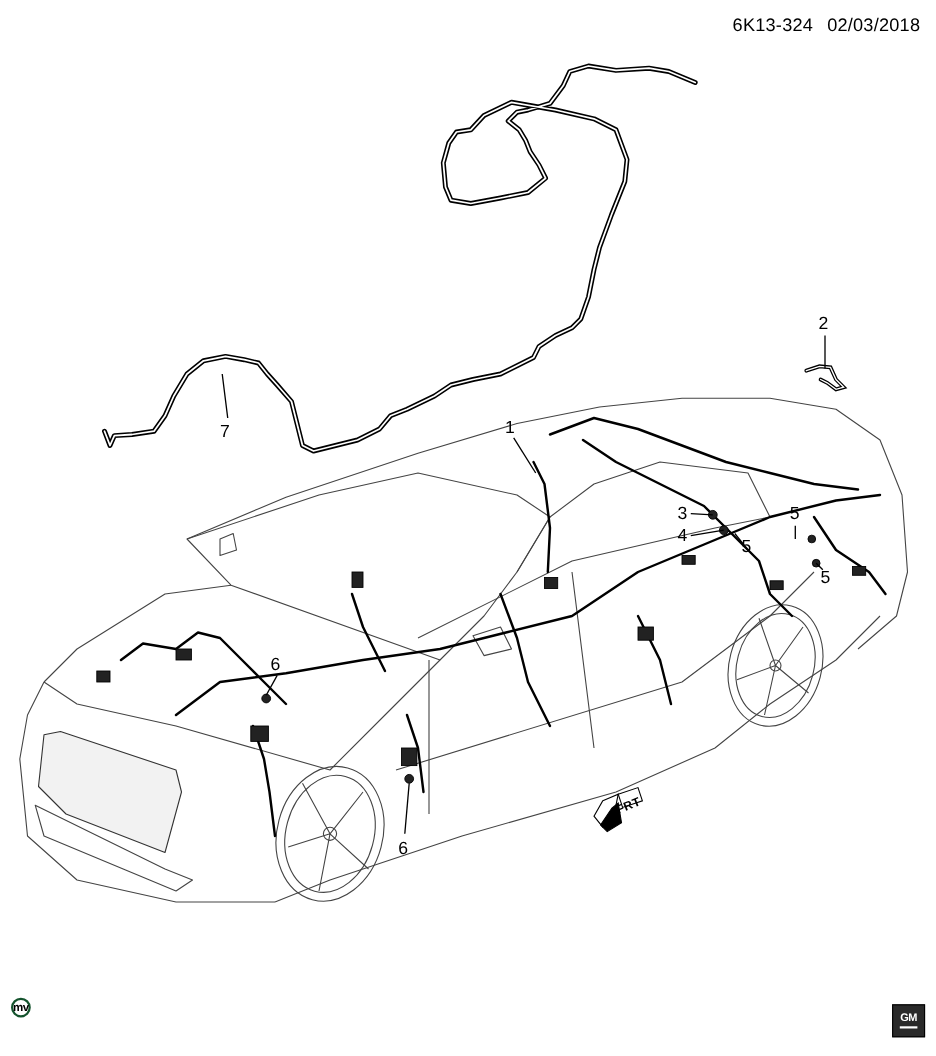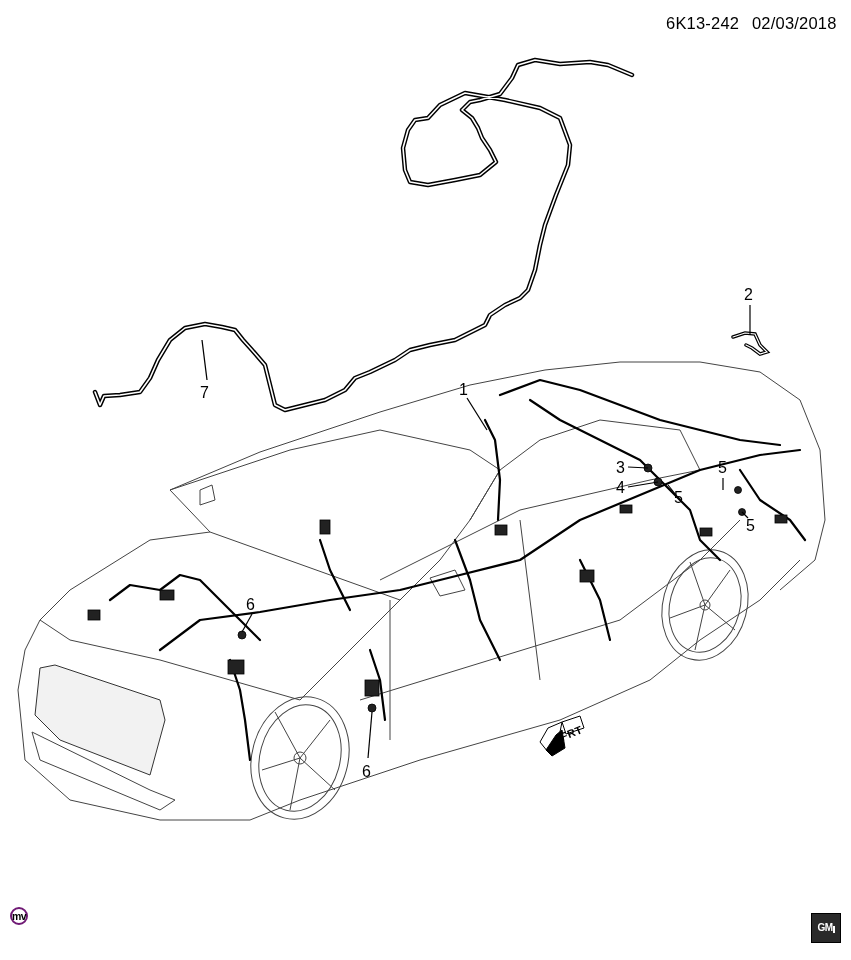--- a/index.html
+++ b/index.html
@@ -1,31 +1,31 @@
 <!DOCTYPE html>
 <html><head>
   <meta charset="utf-8">
   <style>
     html, body { margin: 0; padding: 0; background: #ffffff; }
     body { width: 851px; height: 960px; position: relative; overflow: hidden; font-family: "Liberation Sans", sans-serif; color: #000; }
     .header-id { position: absolute; top: 14px; left: 666px; font-size: 16.5px; letter-spacing: 0.2px; white-space: nowrap; }
     .header-id span { margin-right: 8px; }
     svg.diagram { position: absolute; left: 0; top: 0; }
     .callout { position: absolute; font-size: 16px; line-height: 1; }
-    .mv-badge { position: absolute; left: 10px; top: 907px; width: 18px; height: 18px; border: 2px solid #701a75; border-radius: 50%; font-size: 10.5px; font-weight: bold; display: flex; align-items: center; justify-content: center; box-sizing: border-box; letter-spacing: -0.5px; }
-    .gm-logo { position: absolute; left: 811px; top: 913px; width: 20px; height: 25px; background: #2a2a2a; border: 1px solid #000; box-sizing: border-box; display: flex; flex-direction: row; align-items: center; justify-content: center; padding: 14px; }
+    .mv-badge { position: absolute; left: 10px; top: 907px; width: 18px; height: 18px; border: 2px solid #14532d; border-radius: 50%; font-size: 10.5px; font-weight: bold; display: flex; align-items: center; justify-content: center; box-sizing: border-box; letter-spacing: -0.5px; }
+    .gm-logo { position: absolute; left: 811px; top: 913px; width: 20px; height: 25px; background: #2a2a2a; border: 1px solid #000; box-sizing: border-box; display: flex; flex-direction: column; align-items: center; justify-content: center; padding: 14px; }
     .gm-logo .gm { color: #fff; font-size: 10px; font-weight: bold; line-height: 1; letter-spacing: -0.5px; }
     .gm-logo .sub { margin-top: 2px; width: 14px; height: 5px; border: 1px solid #fff; color: #fff; font-size: 3.5px; line-height: 5px; text-align: center; overflow: hidden; }
     .frt-text { position: absolute; left: 560px; top: 727px; font-size: 11px; font-weight: bold; transform: rotate(-22deg); letter-spacing: 0.5px; }
   </style>
 </head>
 <body>
 
 <div class="header-id">
-  <span>6K13-242</span>
+  <span>6K13-324</span>
   <span>02/03/2018</span>
 </div>
 
 <svg class="diagram" width="851" height="960" viewBox="0 0 851 960" xmlns="http://www.w3.org/2000/svg">
 
   <g fill="none" stroke="#000" stroke-linecap="round" stroke-linejoin="round">
     <path d="M95,392 L100,405 L104,396 L120,395 L140,392 L150,378 L158,360 L170,340 L185,328 L205,324 L222,327 L235,330 L243,340 L252,350 L265,365 L270,385 L275,405 L285,410 L305,405 L325,400 L345,390 L355,378 L370,372 L395,360 L410,350 L430,345 L455,340 L485,325 L490,315 L505,305 L520,298 L528,290 L535,270 L540,245 L545,225 L556,195 L568,165 L570,145 L560,118 L540,108 L505,100 L465,93 L440,105 L428,118 L415,120 L408,130 L403,148 L405,170 L410,182 L428,185 L455,180 L480,175 L496,162 L490,150 L482,138 L478,128 L472,118 L462,110 L470,102 L480,100 L500,94 L512,78 L518,65 L535,60 L560,64 L590,62 L608,65 L620,70 L632,75" stroke-width="4.5"></path>
     <path d="M95,392 L100,405 L104,396 L120,395 L140,392 L150,378 L158,360 L170,340 L185,328 L205,324 L222,327 L235,330 L243,340 L252,350 L265,365 L270,385 L275,405 L285,410 L305,405 L325,400 L345,390 L355,378 L370,372 L395,360 L410,350 L430,345 L455,340 L485,325 L490,315 L505,305 L520,298 L528,290 L535,270 L540,245 L545,225 L556,195 L568,165 L570,145 L560,118 L540,108 L505,100 L465,93 L440,105 L428,118 L415,120 L408,130 L403,148 L405,170 L410,182 L428,185 L455,180 L480,175 L496,162 L490,150 L482,138 L478,128 L472,118 L462,110 L470,102 L480,100 L500,94 L512,78 L518,65 L535,60 L560,64 L590,62 L608,65 L620,70 L632,75" stroke="#fff" stroke-width="1.6"></path>
   </g>
 

